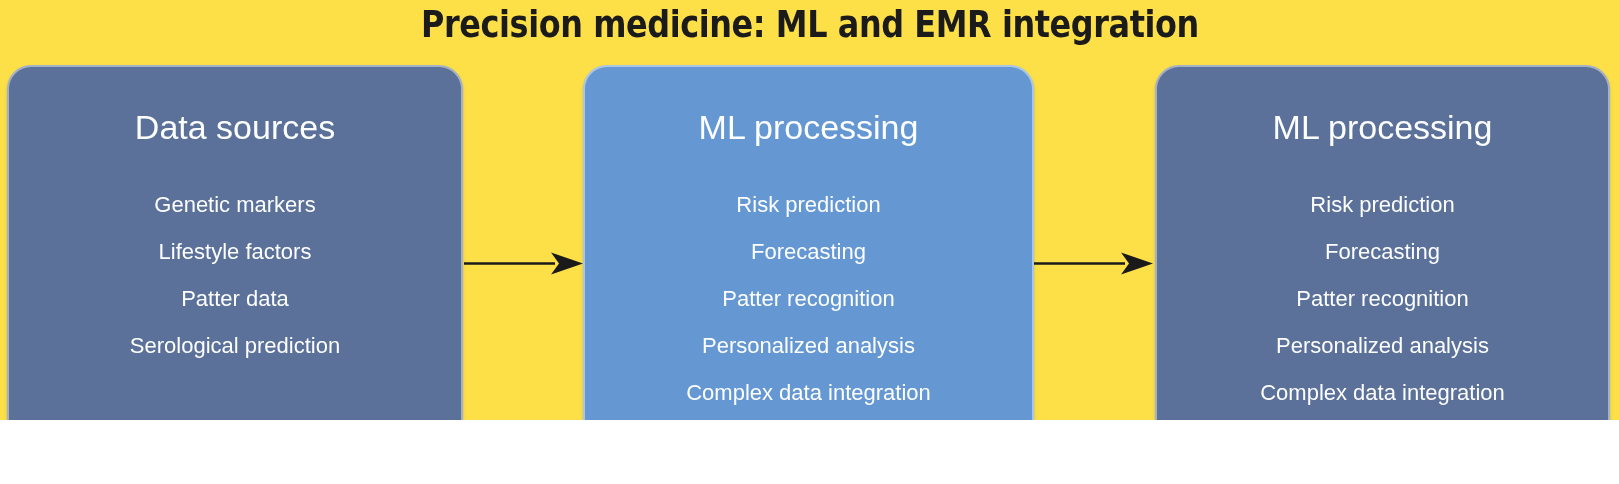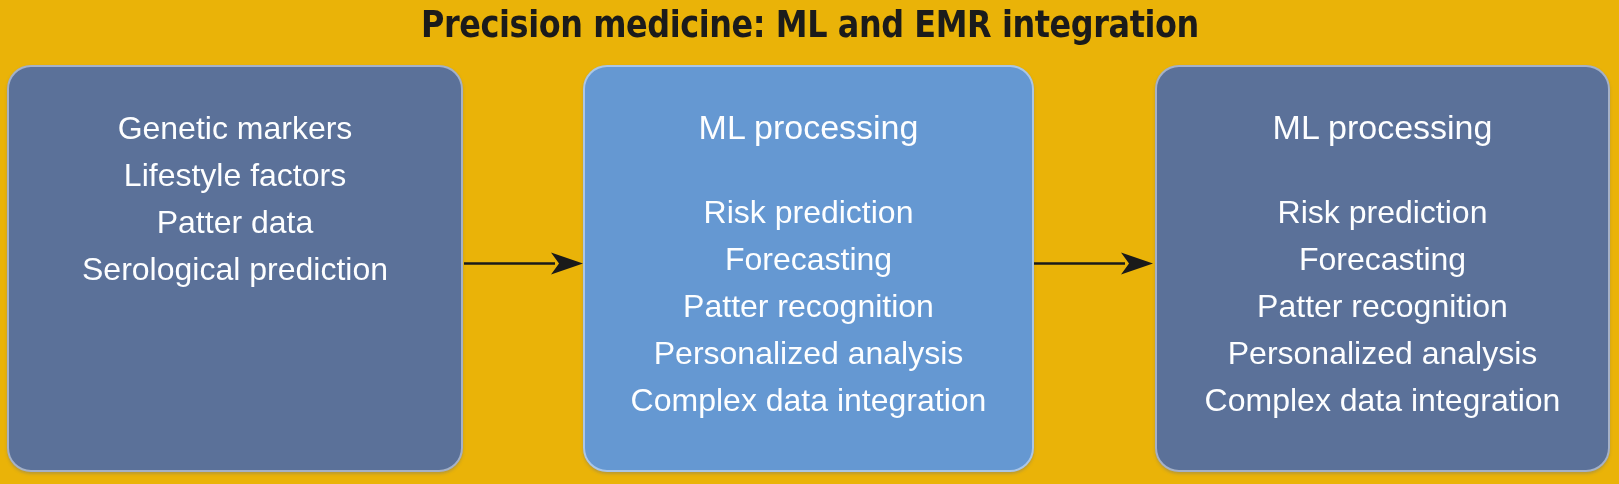--- a/index.html
+++ b/index.html
@@ -1,22 +1,22 @@
 <!DOCTYPE html>
 <html><head>
 <meta charset="utf-8">
 <style>
   html, body { margin: 0; padding: 0; }
   body { background: #ffffff; }
 
   .canvas {
     position: relative;
     width: 1619px;
-    height: 484px;
-    background: #eab308;
+    height: 420px;
+    background: #fde047;
     overflow: hidden;
     font-family: "Liberation Sans", sans-serif;
   }
 
   .diagram-title {
     position: absolute;
     top: 2px;
     left: 0;
     width: 100%;
     text-align: center;
@@ -52,22 +52,22 @@
   #box-2 { left: 1155px; width: 455px; }
 
   .box-heading {
     margin-top: 36px;
     font-size: 34px;
     line-height: 48px;
     font-weight: 400;
   }
 
   .box-items {
-    margin-top: 38px;
-    font-size: 32px;
+    margin-top: 30px;
+    font-size: 22px;
     line-height: 47px;
   }
 
   .connector {
     position: absolute;
     top: 246px;
     width: 121px;
     height: 35px;
   }
   #connector-0 { left: 463px; }
@@ -76,20 +76,21 @@
 </head>
 <body>
 
 <div class="canvas">
 
   <div class="diagram-title">
     <span class="condense">Precision medicine: ML and EMR integration</span>
   </div>
 
   <div class="box dark" id="box-0">
+    <div class="box-heading">Data sources</div>
     <div class="box-items">
       <div>Genetic markers</div>
       <div>Lifestyle factors</div>
       <div>Patter data</div>
       <div>Serological prediction</div>
     </div>
   </div>
 
   <svg class="connector" id="connector-0" viewBox="0 0 121 35" xmlns="http://www.w3.org/2000/svg">
     <line x1="1" y1="17.5" x2="92" y2="17.5" stroke="#1a1a1a" stroke-width="2.5"></line>

